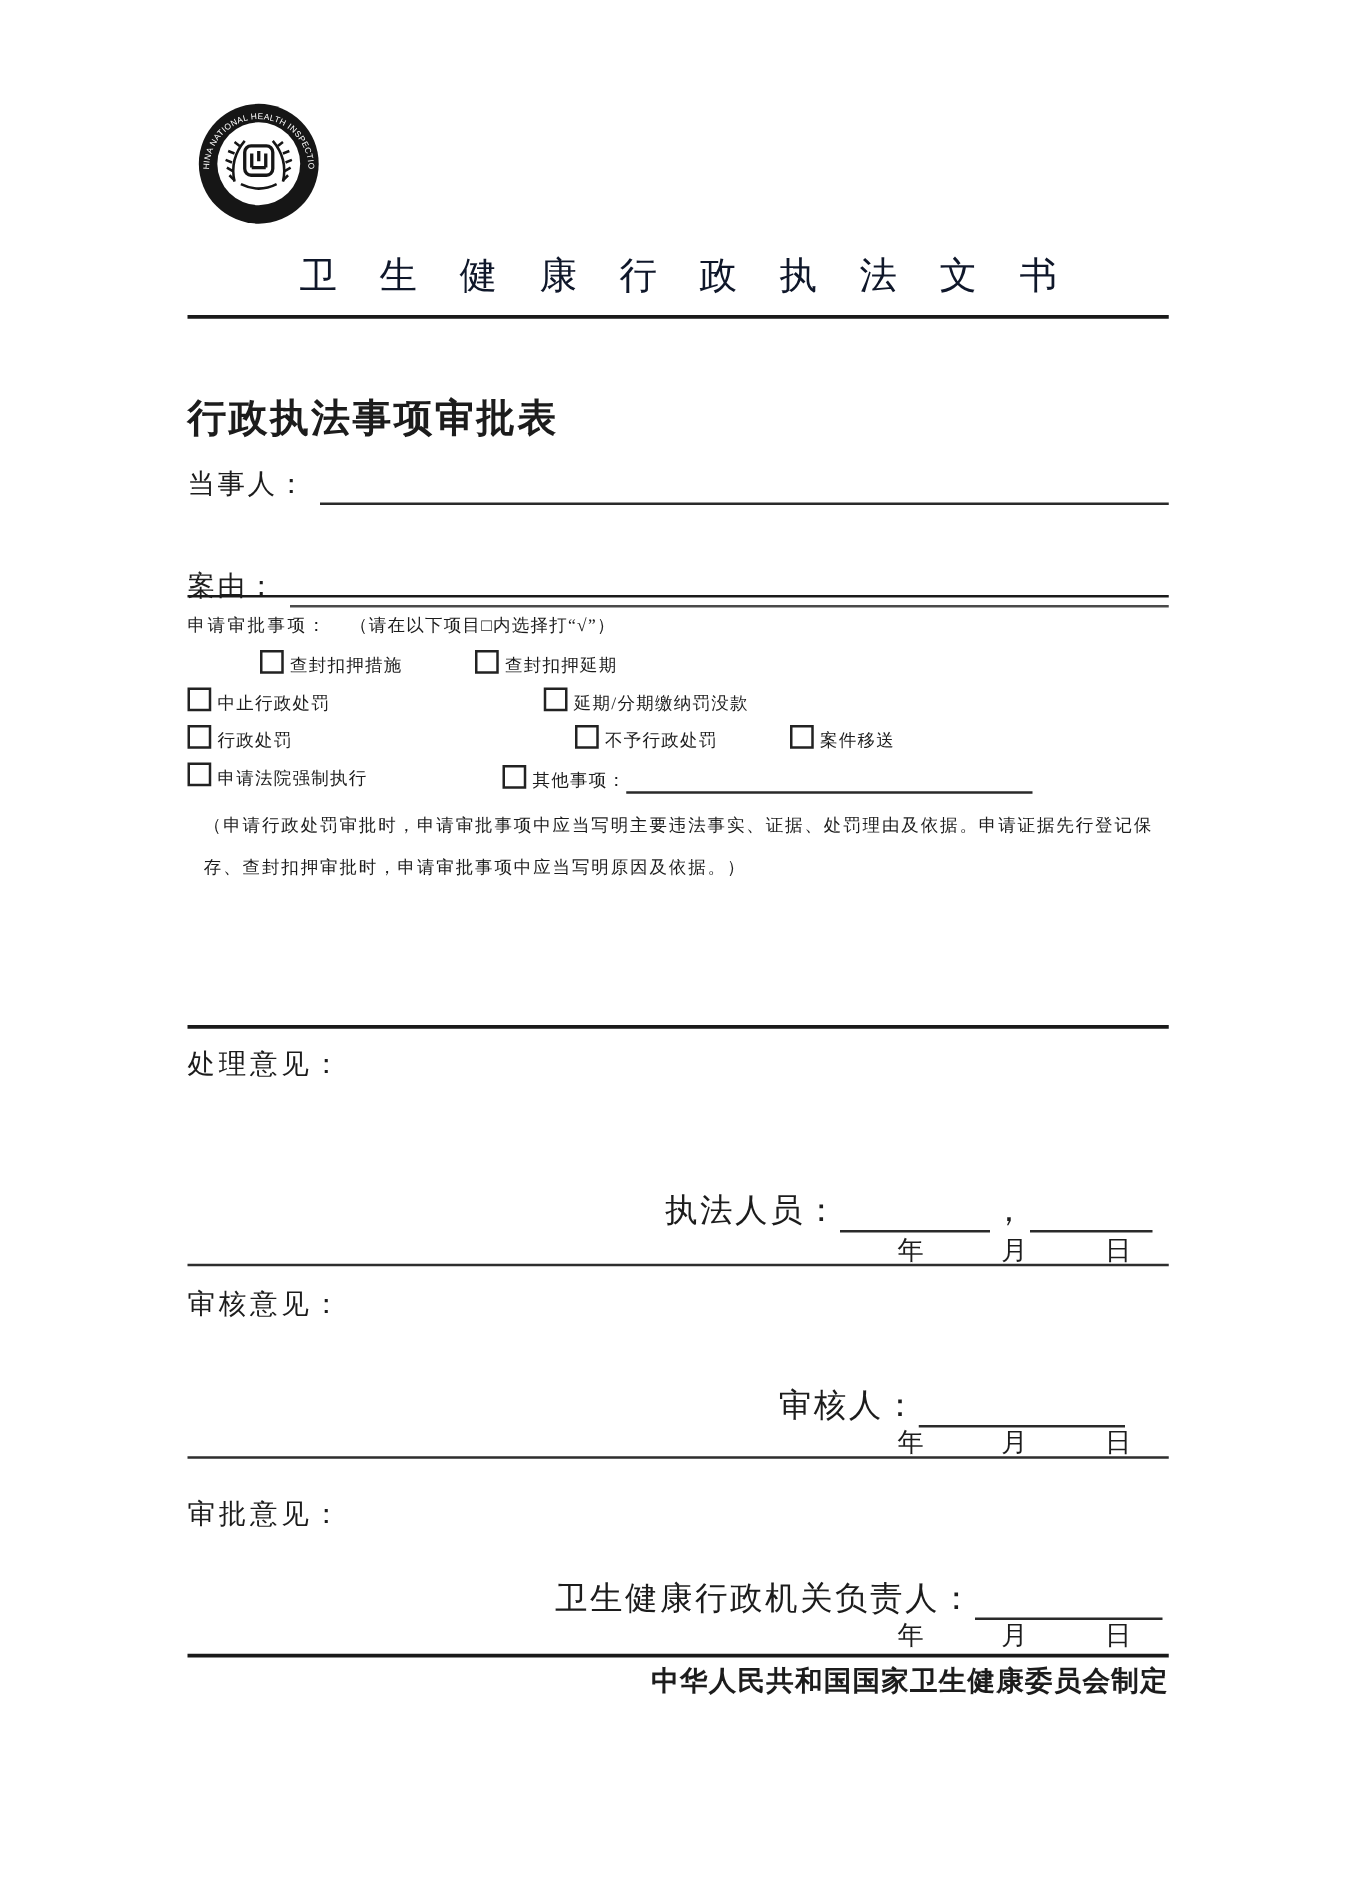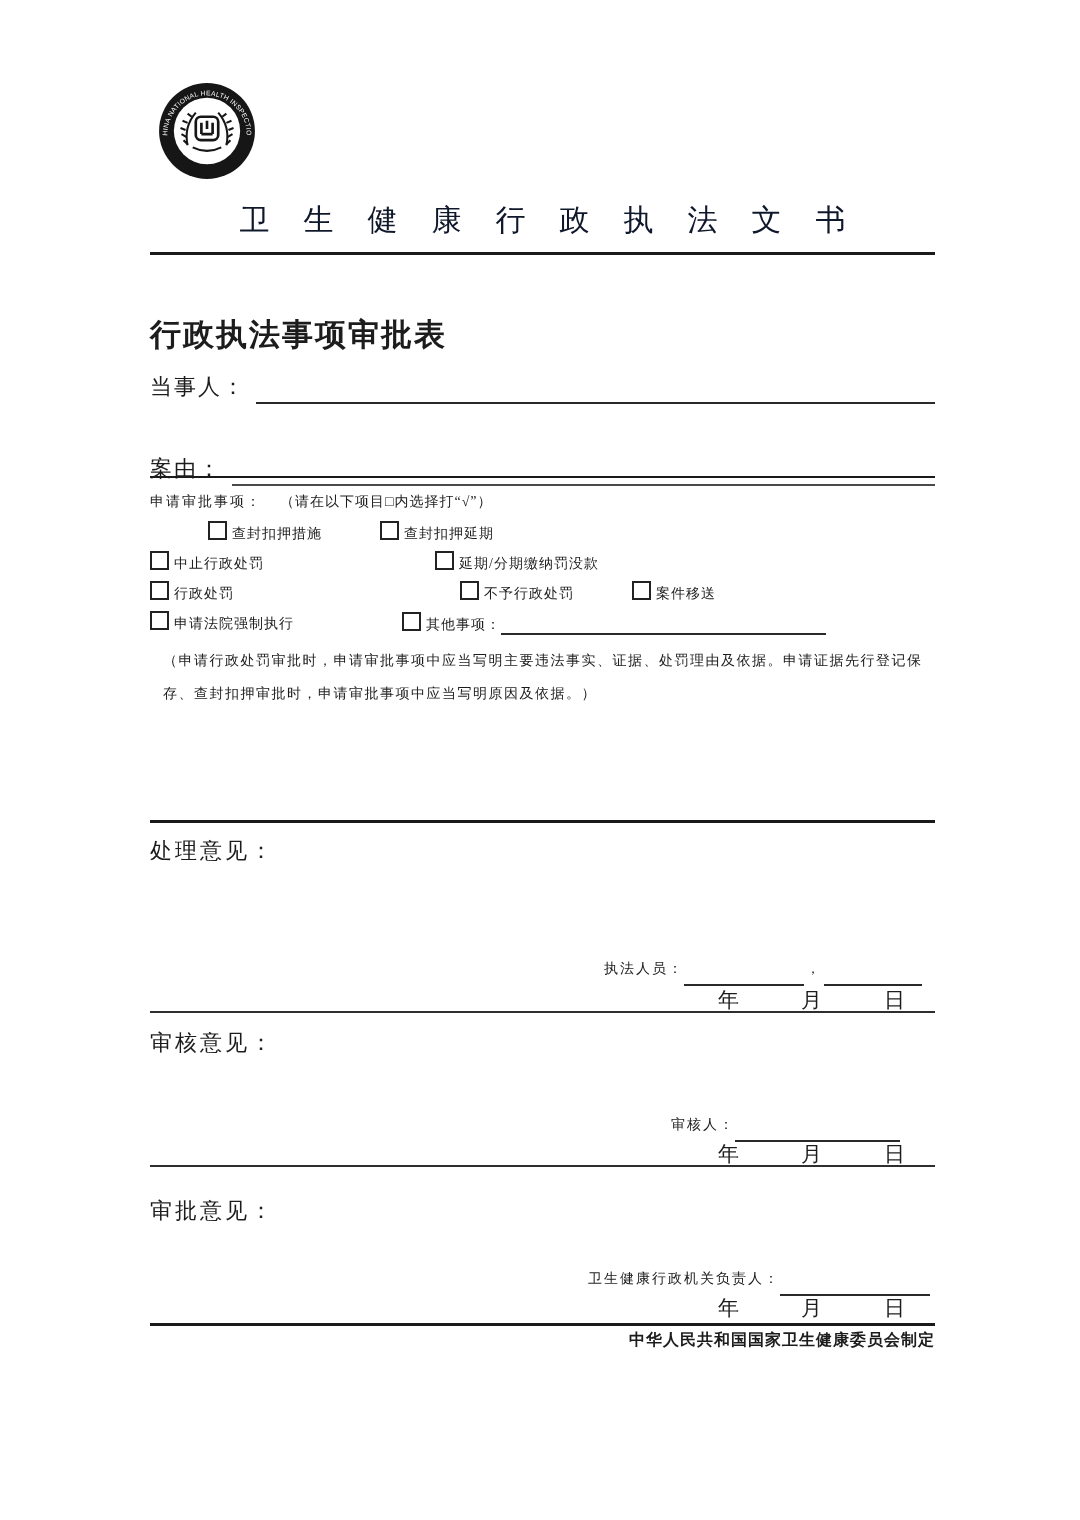--- a/index.html
+++ b/index.html
@@ -53,41 +53,41 @@
   .note { margin-top:4px; line-height:33px; letter-spacing:1.5px;margin-left:13px; }
 
   .sec-label { position:absolute; left:150px; font-size:22px; letter-spacing:3px; }
   .s-handling { top:836px; }
   .s-review   { top:1028px; }
   .s-approve  { top:1196px; }
 
   .sign-row {
     position:absolute; left:150px; width:785px; box-sizing:border-box;
     display:flex; justify-content:flex-end; align-items:flex-end;
-    font-size:14px; letter-spacing:2px; height:34px;
+    font-size:26px; letter-spacing:2px; height:34px;
   }
   .sign-row .lbl { line-height:34px; white-space:nowrap; }
   .sign-line { display:inline-block; border-bottom:2px solid #2a2a2a; height:30px; }
   .sep { line-height:34px; margin:0 2px; }
   .enforcer-row   { top:952px;  padding-right:13px; }
   .reviewer-row   { top:1108px; padding-right:35px; }
   .responsible-row{ top:1262px; padding-right:5px; }
   .l120 { width:120px; } .l98 { width:98px; } .l165 { width:165px; } .l150 { width:150px; }
 
   .date-row {
     position:absolute; left:150px; width:785px; box-sizing:border-box;
     display:flex; justify-content:flex-end; gap:62px; padding-right:30px;
     font-size:21px;
   }
   .d1 { top:986px; } .d2 { top:1140px; } .d3 { top:1294px; }
 
   .footer {
     position:absolute; left:150px; top:1330px; width:785px; text-align:right;
     font-family:"Liberation Sans","DejaVu Sans",sans-serif; font-weight:bold;
-    font-size:16px; letter-spacing:1px;
+    font-size:22px; letter-spacing:1px;
   }
 </style>
 </head>
 <body>
 
 <div class="page">
 
   <div class="logo">
     <svg viewBox="0 0 100 100" width="102" height="102">
       <circle cx="50" cy="50" r="47" fill="#161616"></circle>

